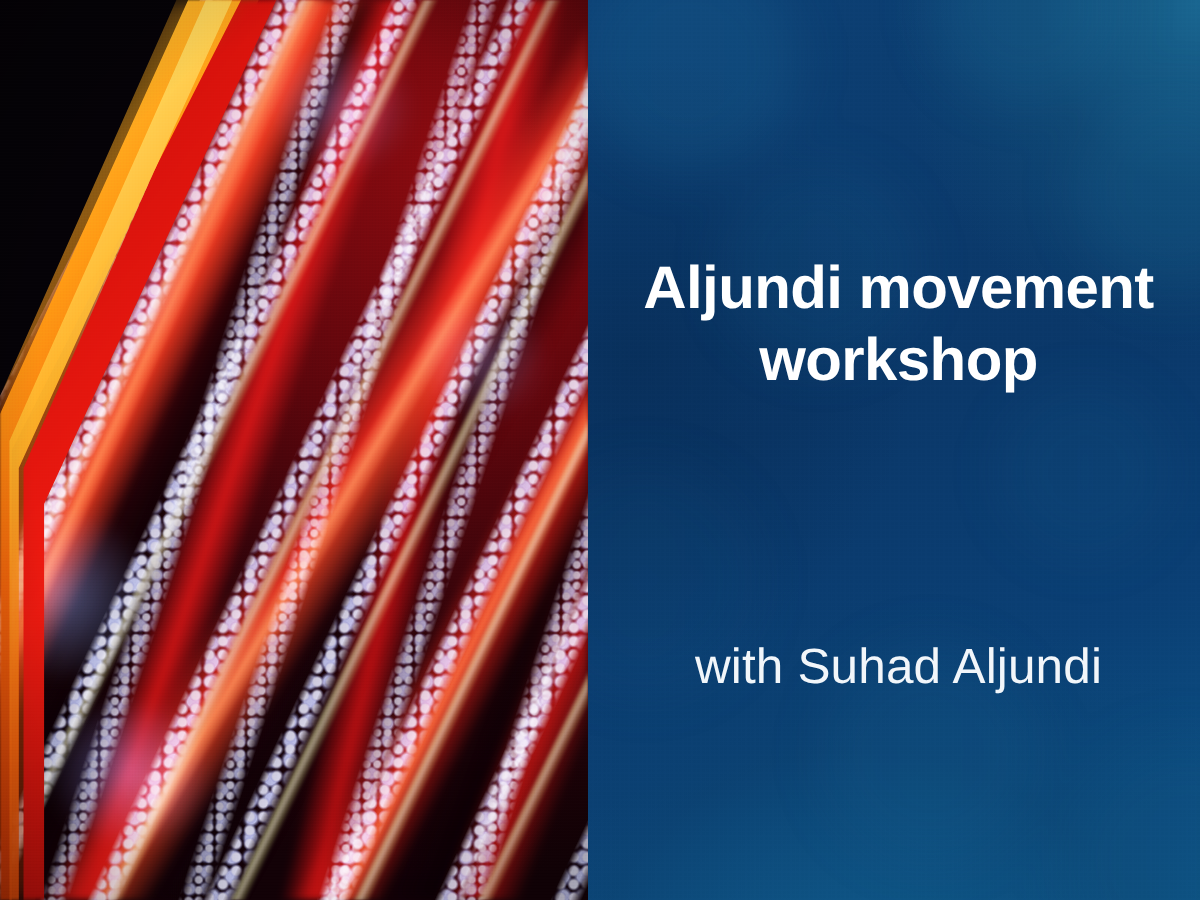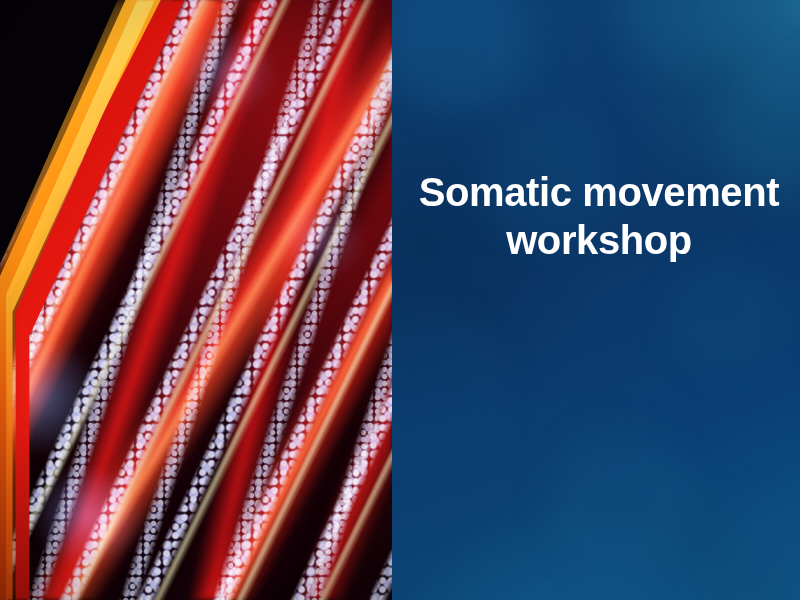--- a/index.html
+++ b/index.html
@@ -285,18 +285,19 @@
     <div class="photo-layer photo-vignette"></div>
     <div class="photo-layer photo-noise"></div>
   </div>
 
   <div class="text-panel">
     <div class="bg-grad"></div>
     <div class="bg-mottle"></div>
     <div class="bg-noise"></div>
 
     <div class="text-content">
-      <div class="headline">Somatic movement
+      <div class="headline">Aljundi movement
 workshop</div>
+      <div class="byline">with Suhad Aljundi</div>
     </div>
   </div>
 
 </div>
 
 </body></html>

